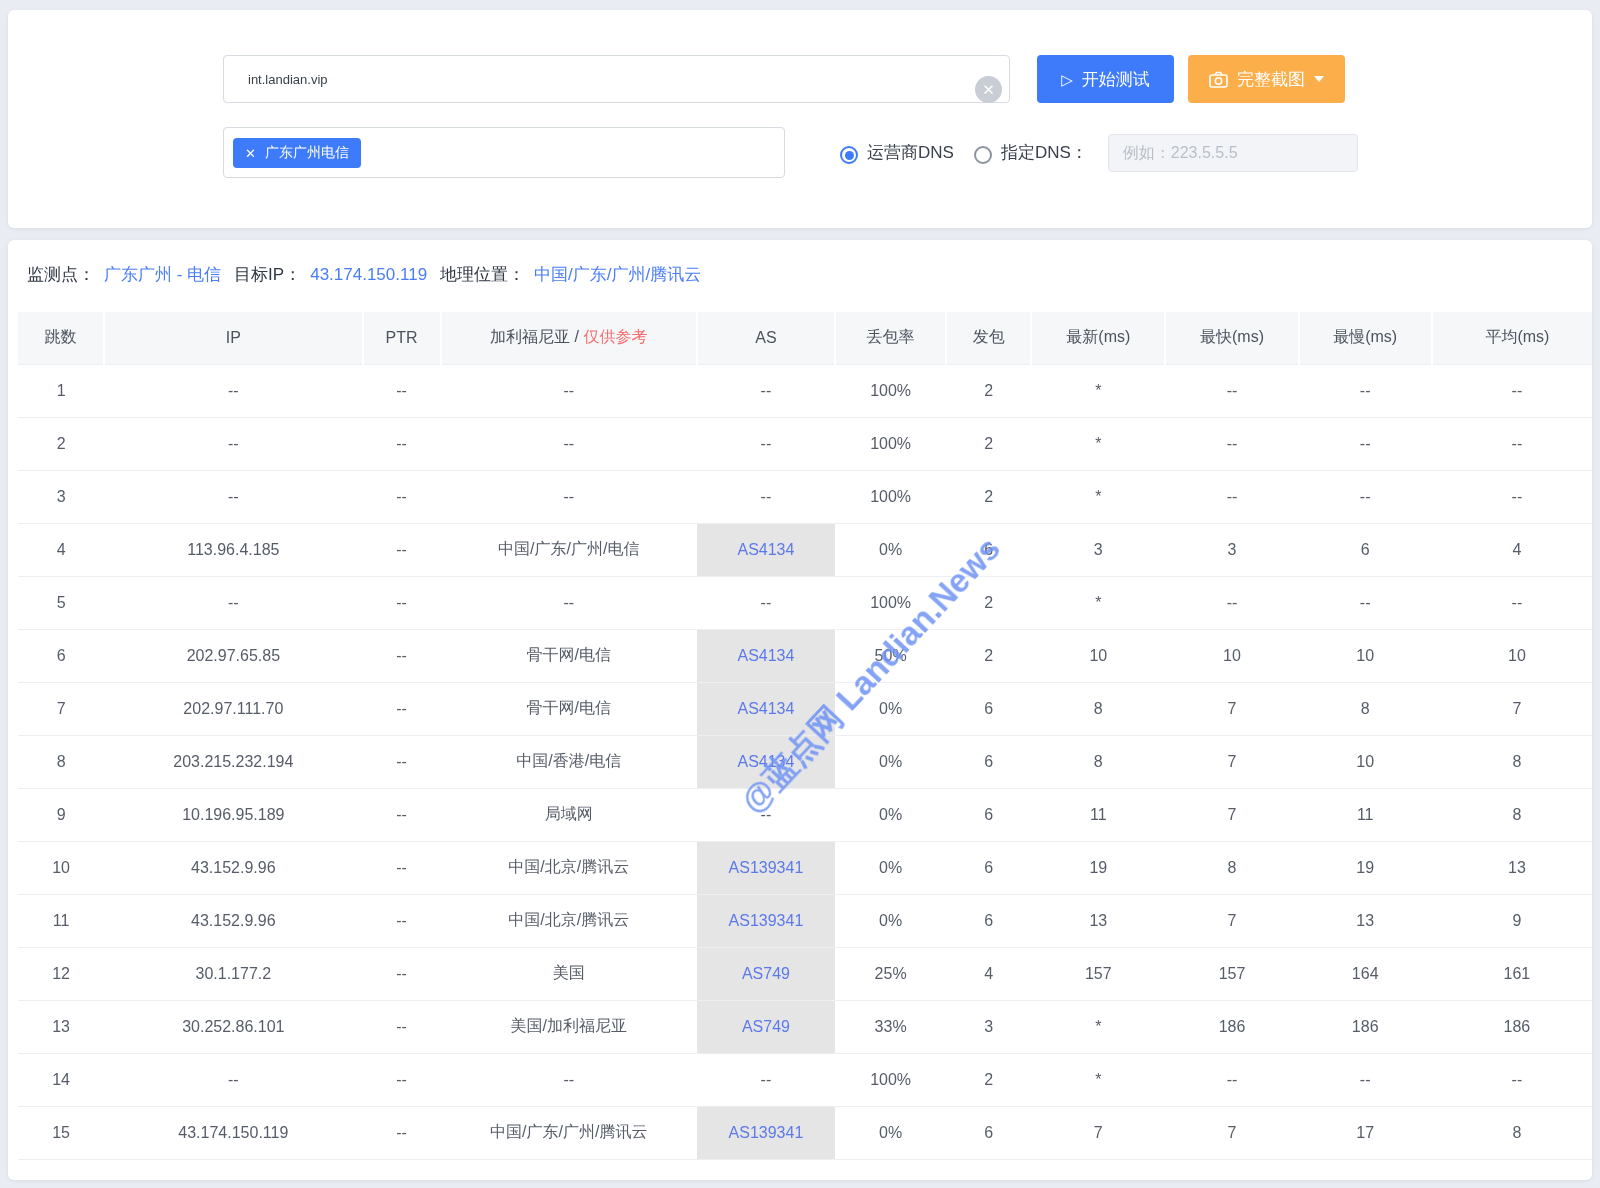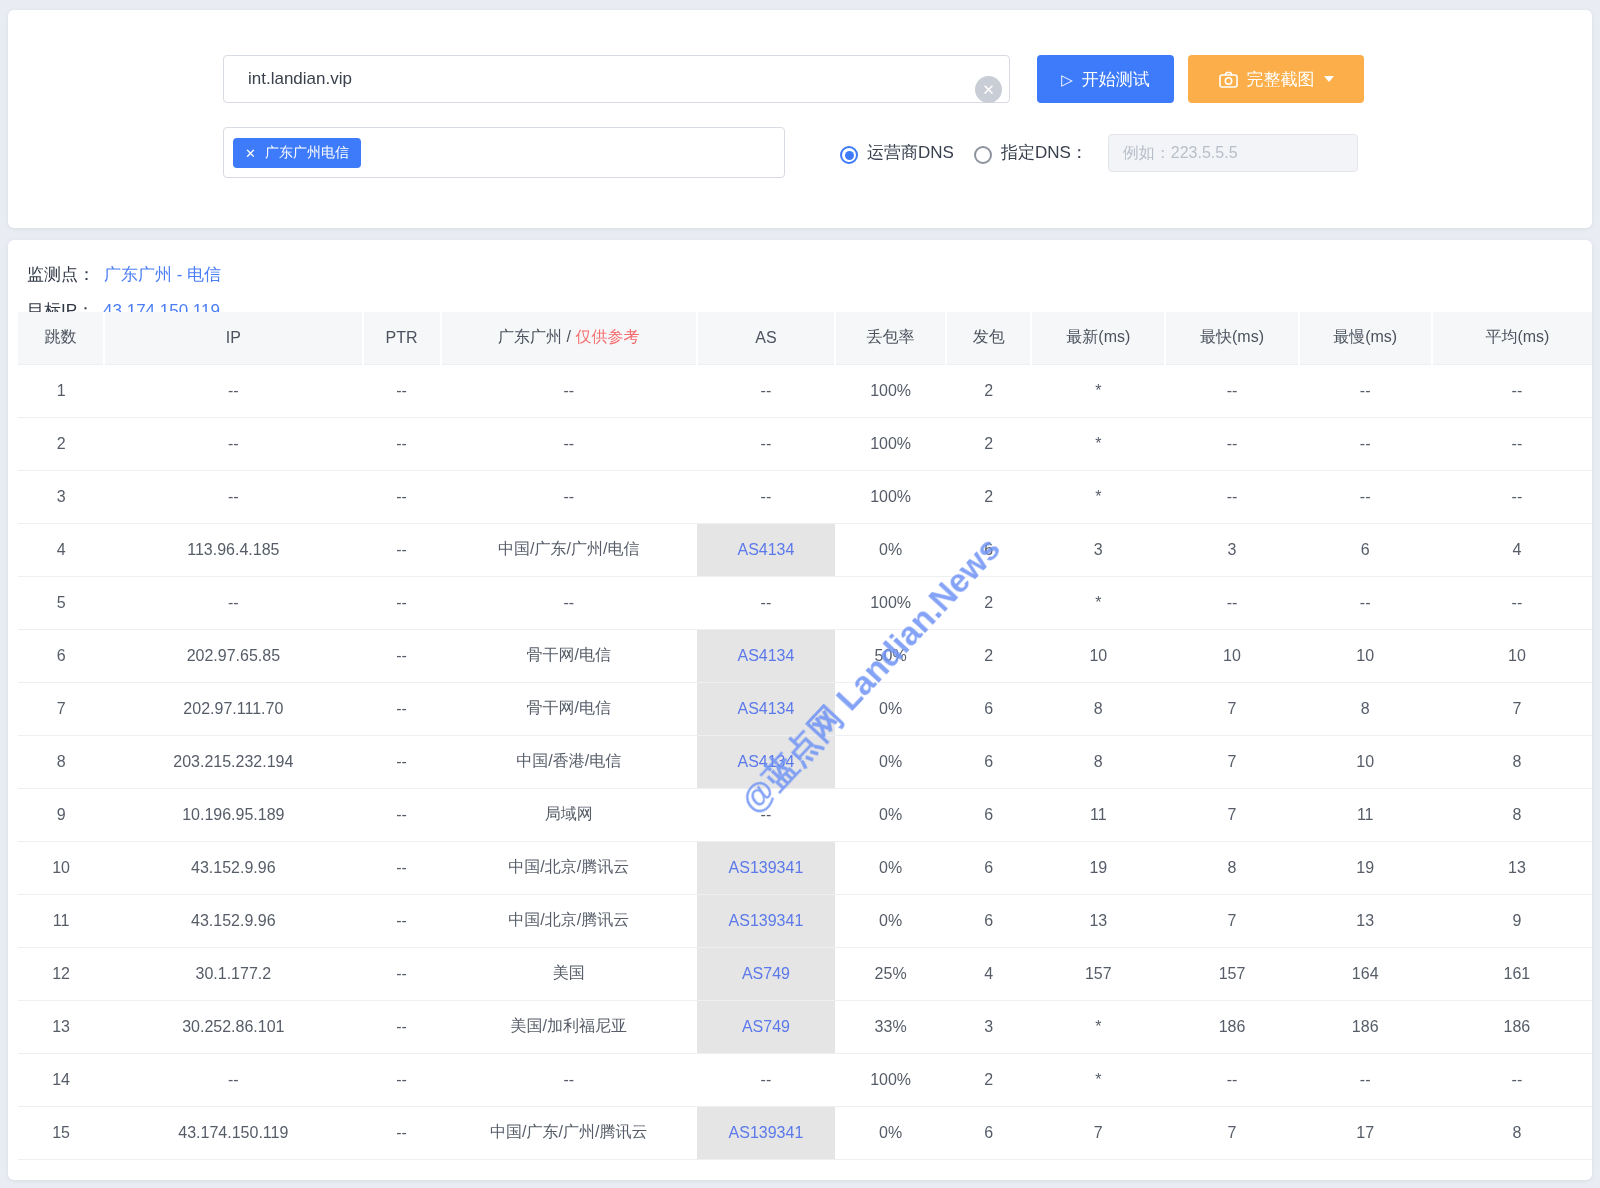--- a/index.html
+++ b/index.html
@@ -25,37 +25,37 @@
   }
   .search-panel{
     position:relative;
     margin:10px 8px 0 8px;
     height:218px;
   }
   .url-input{
     position:absolute;left:215px;top:45px;width:787px;height:48px;
     border:1px solid #d7dbe2;border-radius:4px;
     padding:0 52px 0 24px;
-    font-size:17px;color:#3a414c;outline:none;
+    font-size:13px;color:#3a414c;outline:none;
     font-family:inherit;
   }
   .clear-icon{
     position:absolute;left:967px;top:66px;width:27px;height:27px;
     background:#c9cdd5;border-radius:50%;
     color:#fff;font-size:15px;line-height:27px;text-align:center;
     cursor:pointer;user-select:none;
   }
   .btn{
     position:absolute;top:45px;height:48px;
     display:flex;align-items:center;justify-content:center;gap:9px;
     border:none;border-radius:4px;color:#fff;font-size:17px;
     cursor:pointer;font-family:inherit;
   }
   .start-btn{left:1029px;width:137px;background:var(--accent-blue);}
-  .shot-btn{left:1180px;width:176px;background:var(--accent-orange);}
+  .shot-btn{left:1180px;width:157px;background:var(--accent-orange);}
   .play-icon{font-size:15px;line-height:1;}
   .camera-icon{display:inline-flex;}
   .caret-down{
     width:0;height:0;border-left:5px solid transparent;border-right:5px solid transparent;
     border-top:6px solid #fff;display:inline-block;
   }
   .tag-box{
     position:absolute;left:215px;top:117px;width:562px;height:51px;
     border:1px solid #d7dbe2;border-radius:4px;cursor:text;
   }
@@ -89,23 +89,22 @@
   .dns-input::placeholder{color:#b9bfc9;}
 
   .result-panel{
     position:relative;
     margin:12px 8px 0 8px;
     height:940px;
     overflow:hidden;
   }
   .info-row{
     position:absolute;top:23px;left:19px;
-    display:flex;align-items:flex-start;gap:13px;
+    display:flex;align-items:flex-end;gap:13px;
     font-size:17px;
-    flex-direction:column;
   }
   .info-pair{display:flex;align-items:center;gap:9px;}
   .info-label{color:#2f3644;}
   .info-value{color:var(--link-blue);cursor:pointer;}
 
   .trace-table{
     position:absolute;top:72px;left:10px;width:100%;
     border-collapse:collapse;table-layout:fixed;padding-left:16px;
   }
   .trace-table th{
@@ -205,21 +204,21 @@
         <col style="width:8.41%">
       <col style="width:8.41%">
         <col style="width:10.74%">
     </colgroup>
     <thead>
       <tr>
         <th>跳数</th>
         <th>IP</th>
         <th>PTR</th>
         <th>
-          <span>广东广州 /</span>
+          <span>加利福尼亚 /</span>
           <span class="red">仅供参考</span>
         </th>
         <th>AS</th>
         <th>丢包率</th>
         <th>发包</th>
         <th>最新(ms)</th>
         <th>最快(ms)</th>
         <th>最慢(ms)</th>
         <th>平均(ms)</th>
       </tr>

